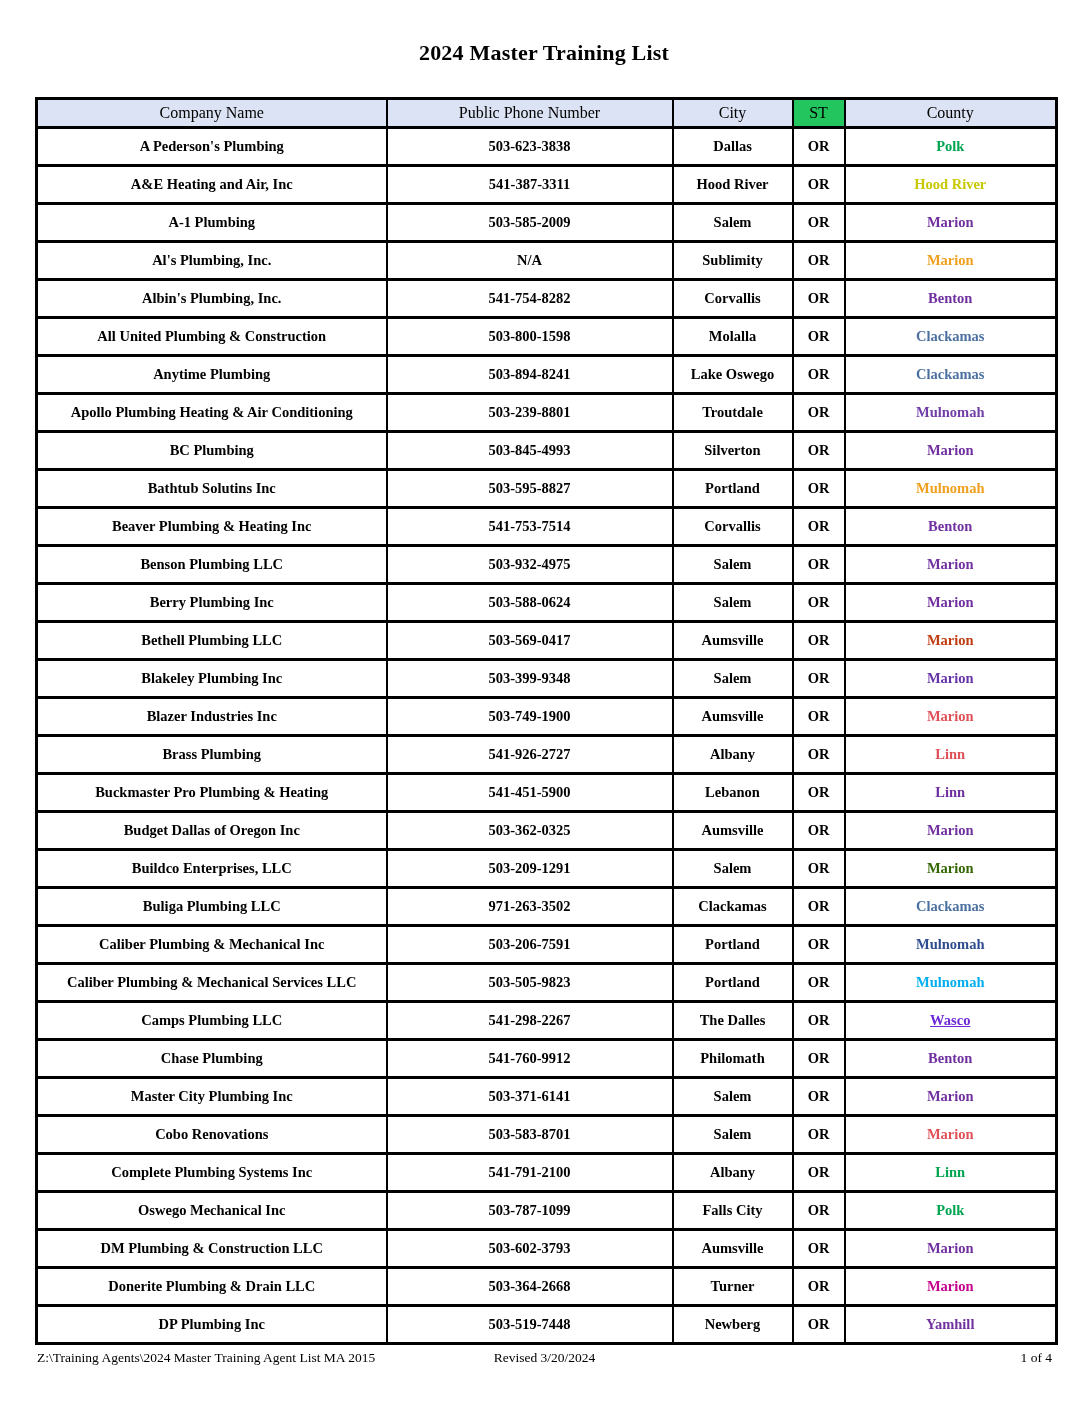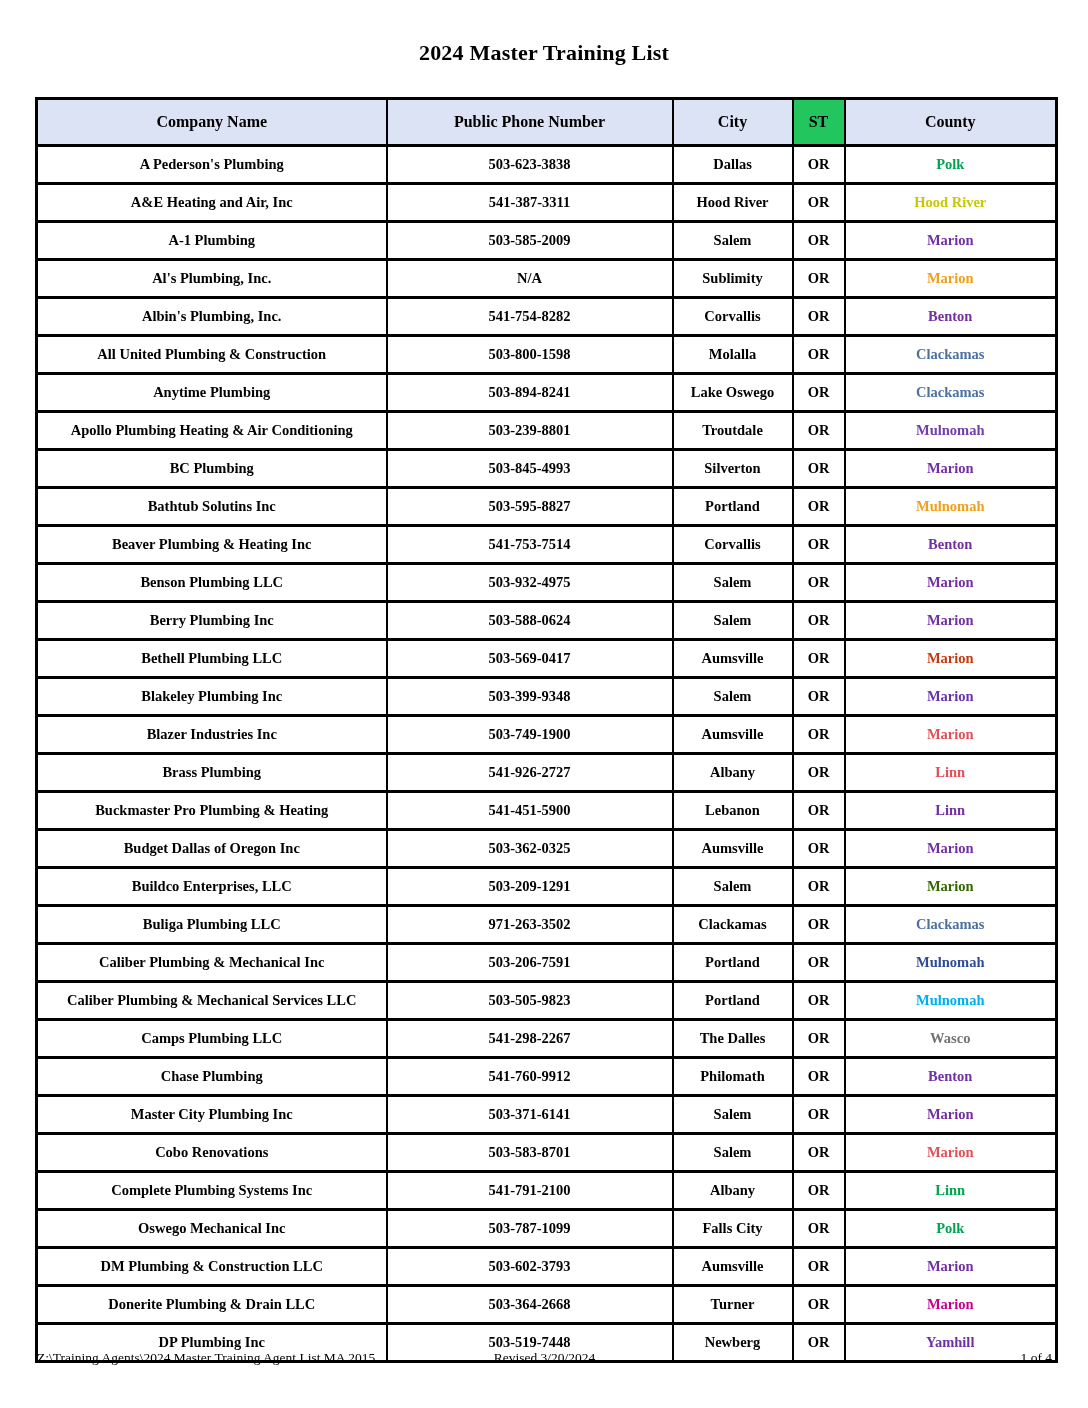--- a/index.html
+++ b/index.html
@@ -28,26 +28,26 @@
     position: absolute;
     left: 35px;
     top: 97px;
     width: 1020px;
     border-collapse: collapse;
     table-layout: fixed;
     border: 3px solid #000;
   }
   .training-table th {
     font-size: 16px;
-    font-weight: bold;
+    font-weight: normal;
     text-align: center;
     height: 26px;
     border: 2px solid #000;
     border-bottom-width: 3px;
-    padding: 9px 4px;
+    padding: 0 4px;
   }
   .training-table td {
     font-size: 14.5px;
     font-weight: bold;
     text-align: center;
     height: 33px;
     border-left: 2px solid #000;
     border-right: 2px solid #000;
     border-top: 3px solid #000;
     border-bottom: 3px solid #000;
@@ -258,21 +258,21 @@
         <td>503-505-9823</td>
         <td>Portland</td>
         <td>OR</td>
         <td style="color: rgb(0, 174, 239);">Mulnomah</td>
       </tr>
       <tr>
         <td>Camps Plumbing LLC</td>
         <td>541-298-2267</td>
         <td>The Dalles</td>
         <td>OR</td>
-        <td style="color: #737373;">Wasco</td>
+        <td style="color: #6d28d9; text-decoration: underline;">Wasco</td>
       </tr>
       <tr>
         <td>Chase Plumbing</td>
         <td>541-760-9912</td>
         <td>Philomath</td>
         <td>OR</td>
         <td style="color: rgb(112, 48, 160);">Benton</td>
       </tr>
       <tr>
         <td>Master City Plumbing Inc</td>

